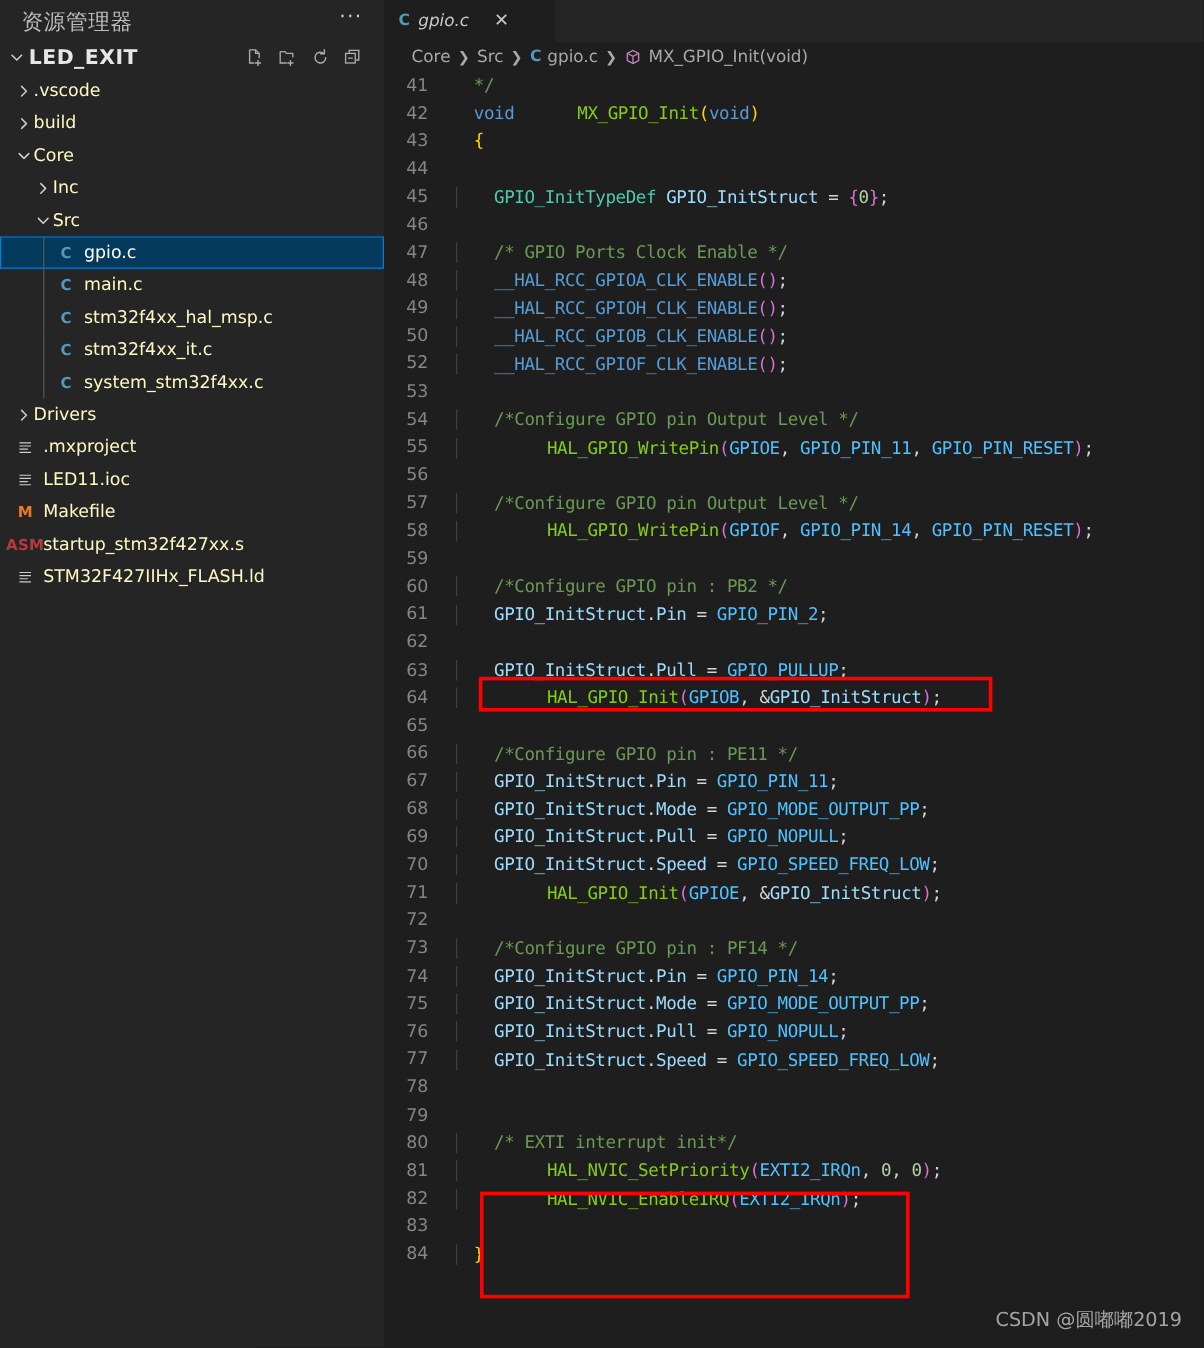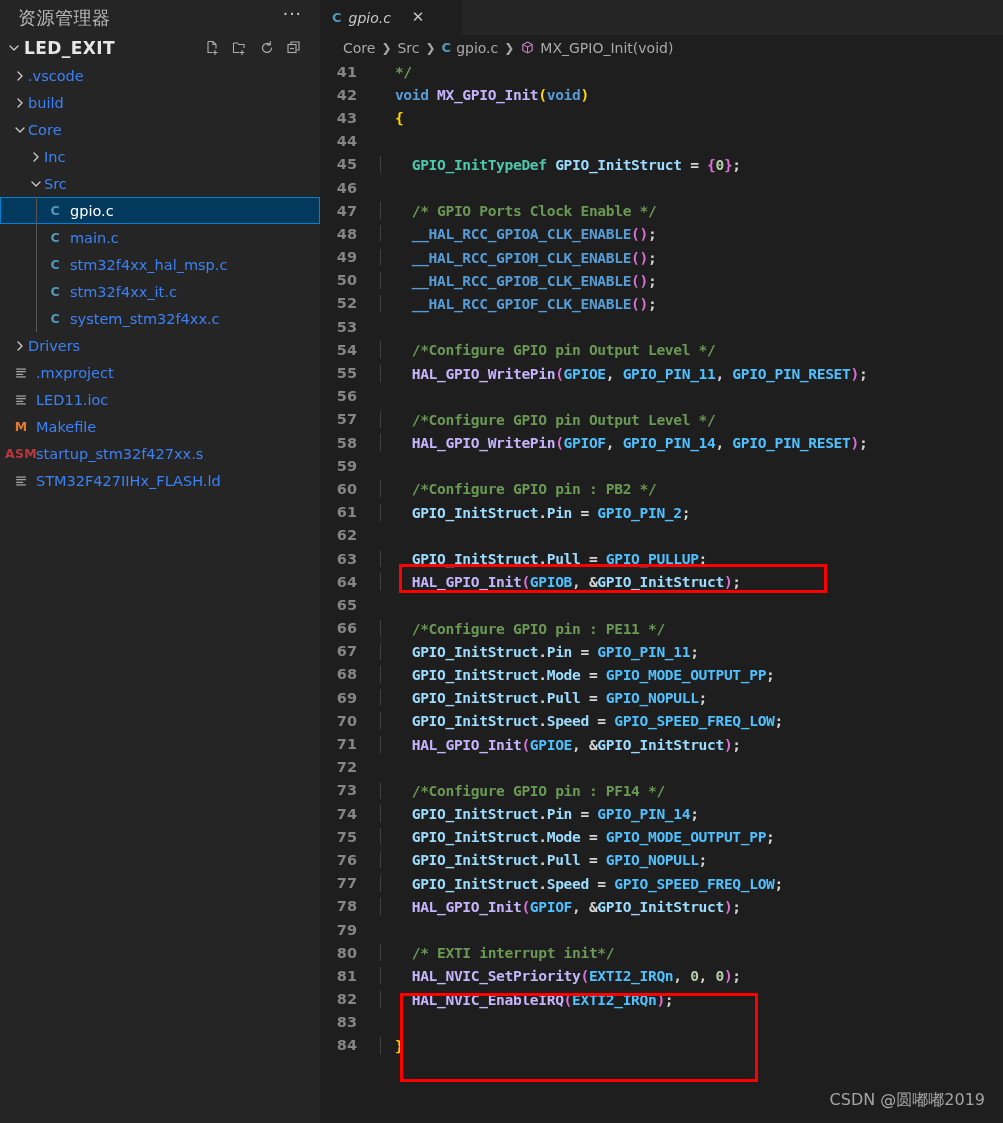--- a/index.html
+++ b/index.html
@@ -21,21 +21,21 @@
   .sb-root .chev{width:16px;height:16px;display:inline-flex;align-items:center;justify-content:center;color:#cccccc;}
   .sb-root .name{color:#e7e7e7;font-size:17px;font-weight:bold;letter-spacing:.4px;margin-left:2px;flex:1;}
   .sb-actions{display:flex;gap:11px;align-items:center;padding-right:8px;}
   .sb-actions .ic{width:16px;height:16px;display:block;opacity:.85;cursor:pointer;}
 
   .tree{margin-top:1px;}
   .row{height:27px;display:flex;align-items:center;position:relative;cursor:pointer;white-space:nowrap;}
   .row .chev{width:16px;height:16px;display:inline-flex;align-items:center;justify-content:center;color:#cccccc;flex:0 0 16px;}
   .row .chev svg{display:block;}
   .row .ficon{width:18px;flex:0 0 18px;display:inline-flex;align-items:center;justify-content:center;font-size:12.5px;font-weight:bold;}
-  .row .lbl{color:#3b82f6;font-size:14.5px;}
+  .row .lbl{color:#fef9c3;font-size:14.5px;}
   .row.selected{background:#04395e;box-shadow:inset 0 0 0 1px #007fd4;}
   .row.selected .lbl{color:#ffffff;}
   .ind-guide{position:absolute;top:0;bottom:0;width:1px;background:#585858;}
 
   .ic-c{color:#519aba;}
   .ic-m{color:#e37933;}
   .ic-asm{color:#b8383d;font-size:8.5px;letter-spacing:.3px;}
   .ic-txt{color:#cccccc;}
 
   
@@ -49,33 +49,33 @@
 
   .breadcrumb{height:25px;display:flex;align-items:center;padding-left:23px;background:#1e1e1e;flex:0 0 25px;font-size:14px;color:#a9a9a9;}
   .bc-item{color:#a9a9a9;cursor:pointer;}
   .bc-sep{color:#a9a9a9;margin:0 6px;font-size:12px;}
   .bc-cicon{color:#519aba;font-weight:bold;font-size:13px;margin-right:5px;}
   .bc-symbol{display:inline-flex;align-items:center;}
   .bc-symbol svg{margin-right:5px;}
 
   .code-area{flex:1;position:relative;overflow:hidden;background:#1e1e1e;}
   .code{position:absolute;left:0;top:0;right:0;top:0;
-        font-family:"DejaVu Sans Mono","Liberation Mono",monospace;font-weight:bold;}
+        font-family:"DejaVu Sans Mono","Liberation Mono",monospace;}
   .cl{height:23.2px;display:flex;align-items:center;white-space:pre;}
   .gutter{width:58px;flex:0 0 58px;text-align:right;padding-right:21px;box-sizing:border-box;
           color:#858585;font-size:14.5px;font-family:"DejaVu Sans","Liberation Sans",sans-serif;}
   .ctext{font-size:14.6px;position:relative;letter-spacing:-0.35px;}
   .igl{position:absolute;left:0;top:0;bottom:0;width:1px;background:#404040;}
 
   
   .t-com{color:#6a9955;}
   .t-kw{color:#569cd6;}
   .t-type{color:#4ec9b0;}
   .t-var{color:#9cdcfe;}
-  .t-fn{color:#c4b5fd;}
+  .t-fn{color:#84cc16;padding-left:44px;}
   .t-const{color:#4fc1ff;}
   .t-num{color:#b5cea8;}
   .t-op{color:#d4d4d4;}
   .t-p1{color:#ffd700;}
   .t-p2{color:#da70d6;}
   .t-plain{color:#d4d4d4;}
   .t-macro{color:#569cd6;}
 
   .redbox{position:absolute;border:3px solid #ff0000;box-sizing:border-box;pointer-events:none;}
 
@@ -327,21 +327,21 @@
           <div class="cl"><div class="gutter">68</div><div class="ctext"><span class="igl" style="left: 2px;"></span><span class="t-plain">    </span><span class="t-var">GPIO_InitStruct</span><span class="t-plain">.</span><span class="t-var">Mode</span><span class="t-op"> = </span><span class="t-const">GPIO_MODE_OUTPUT_PP</span><span class="t-plain">;</span></div></div>
           <div class="cl"><div class="gutter">69</div><div class="ctext"><span class="igl" style="left: 2px;"></span><span class="t-plain">    </span><span class="t-var">GPIO_InitStruct</span><span class="t-plain">.</span><span class="t-var">Pull</span><span class="t-op"> = </span><span class="t-const">GPIO_NOPULL</span><span class="t-plain">;</span></div></div>
           <div class="cl"><div class="gutter">70</div><div class="ctext"><span class="igl" style="left: 2px;"></span><span class="t-plain">    </span><span class="t-var">GPIO_InitStruct</span><span class="t-plain">.</span><span class="t-var">Speed</span><span class="t-op"> = </span><span class="t-const">GPIO_SPEED_FREQ_LOW</span><span class="t-plain">;</span></div></div>
           <div class="cl"><div class="gutter">71</div><div class="ctext"><span class="igl" style="left: 2px;"></span><span class="t-plain">    </span><span class="t-fn">HAL_GPIO_Init</span><span class="t-p2">(</span><span class="t-const">GPIOE</span><span class="t-plain">, &amp;</span><span class="t-var">GPIO_InitStruct</span><span class="t-p2">)</span><span class="t-plain">;</span></div></div>
           <div class="cl"><div class="gutter">72</div><div class="ctext"><span class="igl" style="left: 2px;"></span></div></div>
           <div class="cl"><div class="gutter">73</div><div class="ctext"><span class="igl" style="left: 2px;"></span><span class="t-plain">    </span><span class="t-com">/*Configure GPIO pin : PF14 */</span></div></div>
           <div class="cl"><div class="gutter">74</div><div class="ctext"><span class="igl" style="left: 2px;"></span><span class="t-plain">    </span><span class="t-var">GPIO_InitStruct</span><span class="t-plain">.</span><span class="t-var">Pin</span><span class="t-op"> = </span><span class="t-const">GPIO_PIN_14</span><span class="t-plain">;</span></div></div>
           <div class="cl"><div class="gutter">75</div><div class="ctext"><span class="igl" style="left: 2px;"></span><span class="t-plain">    </span><span class="t-var">GPIO_InitStruct</span><span class="t-plain">.</span><span class="t-var">Mode</span><span class="t-op"> = </span><span class="t-const">GPIO_MODE_OUTPUT_PP</span><span class="t-plain">;</span></div></div>
           <div class="cl"><div class="gutter">76</div><div class="ctext"><span class="igl" style="left: 2px;"></span><span class="t-plain">    </span><span class="t-var">GPIO_InitStruct</span><span class="t-plain">.</span><span class="t-var">Pull</span><span class="t-op"> = </span><span class="t-const">GPIO_NOPULL</span><span class="t-plain">;</span></div></div>
           <div class="cl"><div class="gutter">77</div><div class="ctext"><span class="igl" style="left: 2px;"></span><span class="t-plain">    </span><span class="t-var">GPIO_InitStruct</span><span class="t-plain">.</span><span class="t-var">Speed</span><span class="t-op"> = </span><span class="t-const">GPIO_SPEED_FREQ_LOW</span><span class="t-plain">;</span></div></div>
-          <div class="cl"><div class="gutter">78</div><div class="ctext"><span class="igl" style="left: 2px;"></span><span class="t-plain">    </span><span class="t-fn">HAL_GPIO_Init</span><span class="t-p2">(</span><span class="t-const">GPIOF</span><span class="t-plain">, &amp;</span><span class="t-var">GPIO_InitStruct</span><span class="t-p2">)</span><span class="t-plain">;</span></div></div>
+          <div class="cl"><div class="gutter">78</div></div>
           <div class="cl"><div class="gutter">79</div><div class="ctext"><span class="igl" style="left: 2px;"></span></div></div>
           <div class="cl"><div class="gutter">80</div><div class="ctext"><span class="igl" style="left: 2px;"></span><span class="t-plain">    </span><span class="t-com">/* EXTI interrupt init*/</span></div></div>
           <div class="cl"><div class="gutter">81</div><div class="ctext"><span class="igl" style="left: 2px;"></span><span class="t-plain">    </span><span class="t-fn">HAL_NVIC_SetPriority</span><span class="t-p2">(</span><span class="t-const">EXTI2_IRQn</span><span class="t-plain">, </span><span class="t-num">0</span><span class="t-plain">, </span><span class="t-num">0</span><span class="t-p2">)</span><span class="t-plain">;</span></div></div>
           <div class="cl"><div class="gutter">82</div><div class="ctext"><span class="igl" style="left: 2px;"></span><span class="t-plain">    </span><span class="t-fn">HAL_NVIC_EnableIRQ</span><span class="t-p2">(</span><span class="t-const">EXTI2_IRQn</span><span class="t-p2">)</span><span class="t-plain">;</span></div></div>
           <div class="cl"><div class="gutter">83</div><div class="ctext"><span class="igl" style="left: 2px;"></span></div></div>
           <div class="cl"><div class="gutter">84</div><div class="ctext"><span class="igl" style="left: 2px;"></span><span class="t-plain">  </span><span class="t-p1">}</span></div></div>
         </div>
       <div id="annots">
           <div class="redbox" style="left: 79px; top: 504px; width: 428px; height: 29px; border-color: rgb(255, 0, 0);"></div>
           <div class="redbox" style="left: 80px; top: 933px; width: 358px; height: 89px; border-color: rgb(255, 0, 0);"></div>

